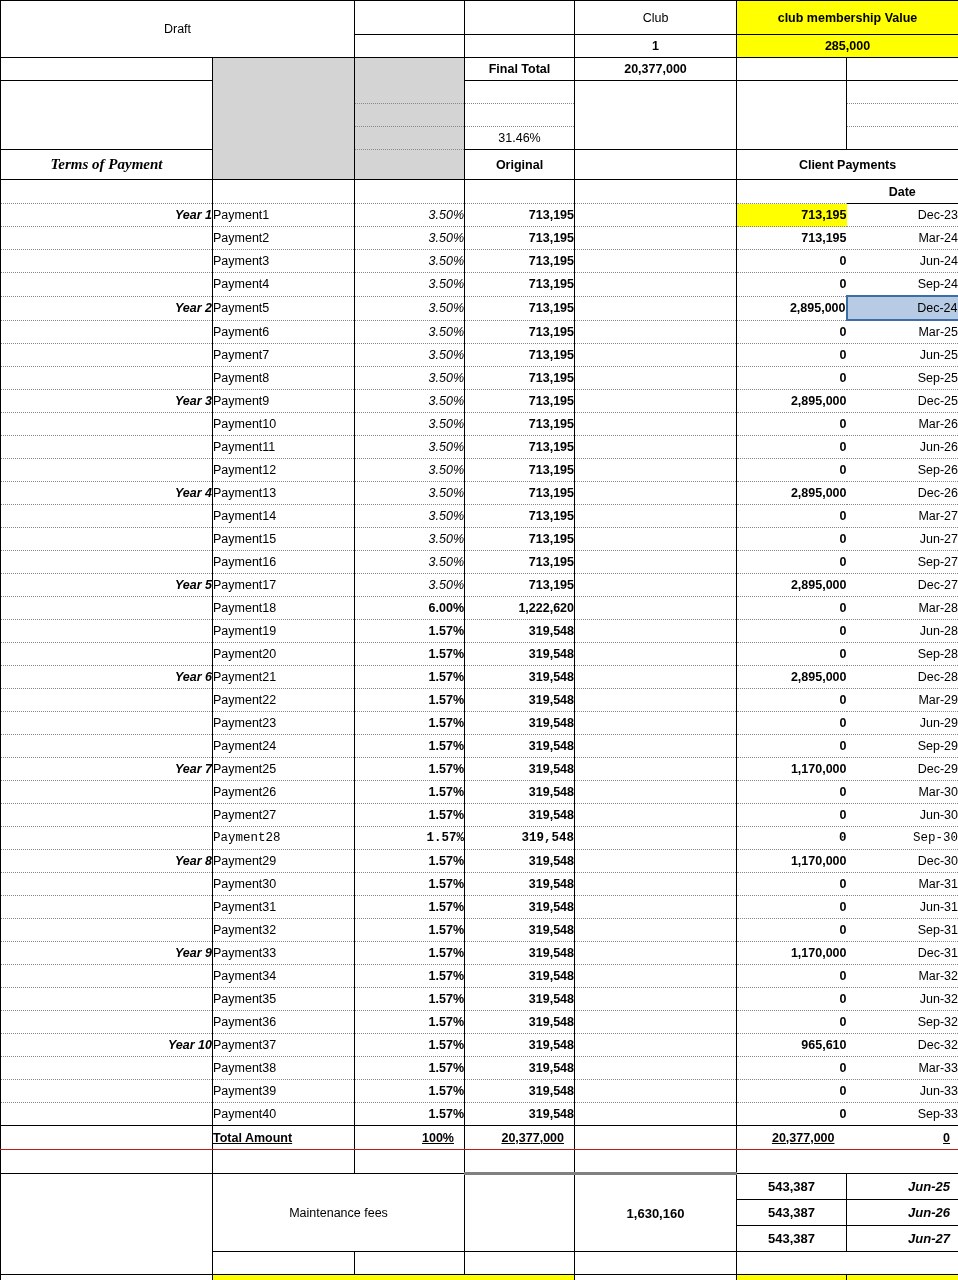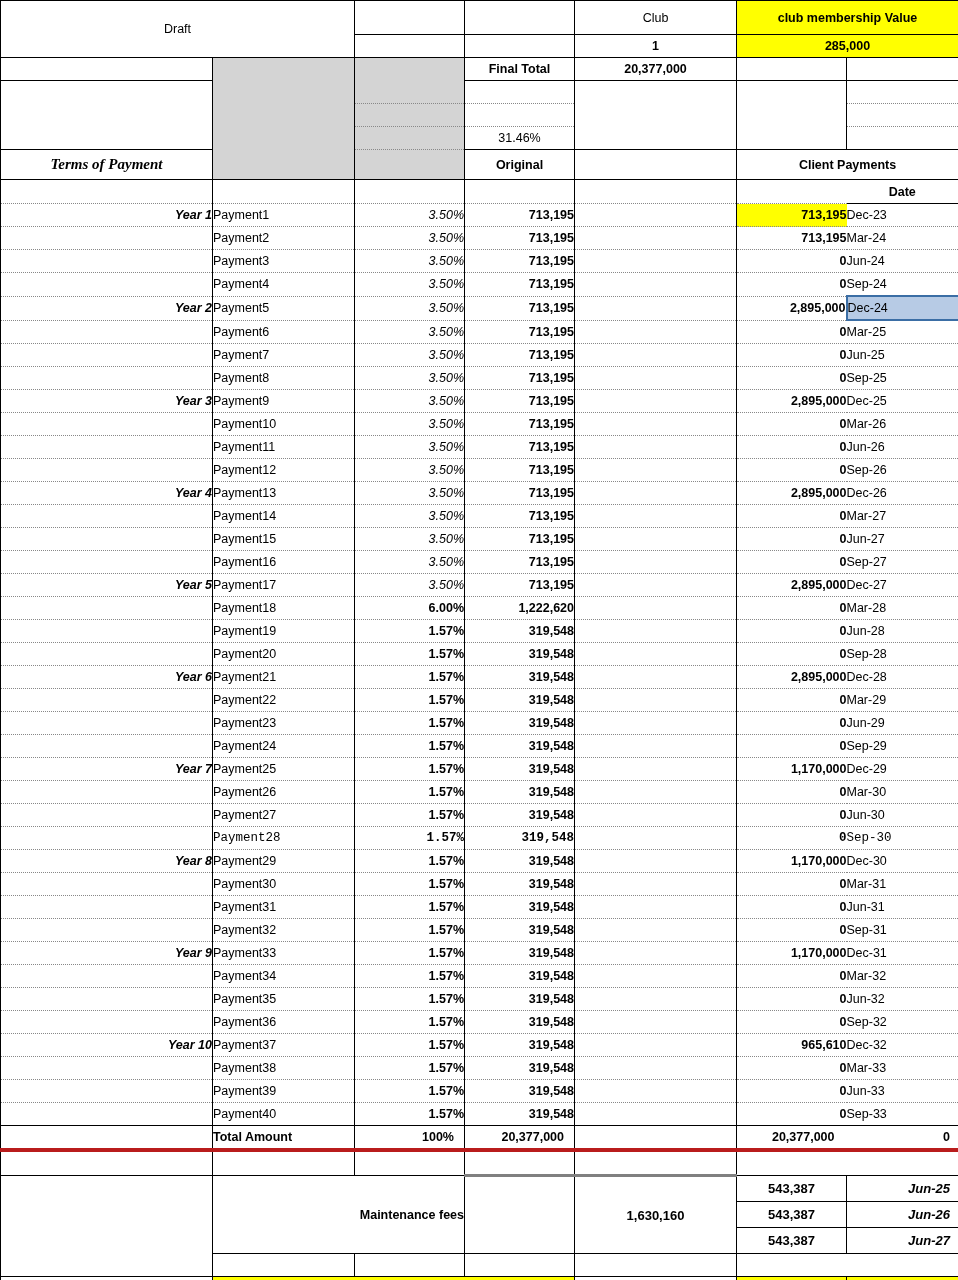--- a/index.html
+++ b/index.html
@@ -41,23 +41,23 @@
   .finaltotal{color:#c00000;font-weight:bold;font-size:13px;}
   .origin{font-weight:bold;font-size:14px;}
   .clientpay{font-weight:bold;font-size:11px;}
   .datehdr{font-weight:bold;font-size:12px;}
   .pct{font-style:italic;font-size:11px;text-align:right;padding-right:10px;}
   .pctred{color:#c00000;font-weight:bold;font-size:10px;text-align:right;padding-right:10px;}
   .amt{font-weight:bold;text-align:right;padding-right:10px;font-size:12.5px;}
   .paylbl{text-align:left;padding-left:8px;font-size:12.5px;}
   .yearlbl{text-align:right;padding-right:6px;font-style:italic;font-weight:bold;font-size:12.5px;}
   .cp{font-weight:bold;text-align:right;padding-right:12px;font-size:12.5px;}
-  .dt{padding-right:8px;font-size:12.5px;}
-  .totalrow td{font-weight:bold;font-size:13px;border-top:1px solid #000;border-bottom:4px solid #b91c1c;}
-  .maint{font-weight:bold;font-size:13.5px;text-align:right;}
+  .dt{text-align:right;padding-right:8px;font-size:12.5px;}
+  .totalrow td{font-weight:bold;font-size:13px;border-top:1px solid #000;border-bottom:1px solid #b91c1c;text-decoration:underline;}
+  .maint{font-weight:normal;font-size:13.5px;text-align:center;}
   .vat{font-weight:bold;font-size:13.5px;text-align:center;color:#000;}
   .thickline{border-bottom:3px solid #808080;}
 </style>
 </head>
 <body>
 
 <div class="sheet">
 
 <table class="grid">
   <colgroup>

